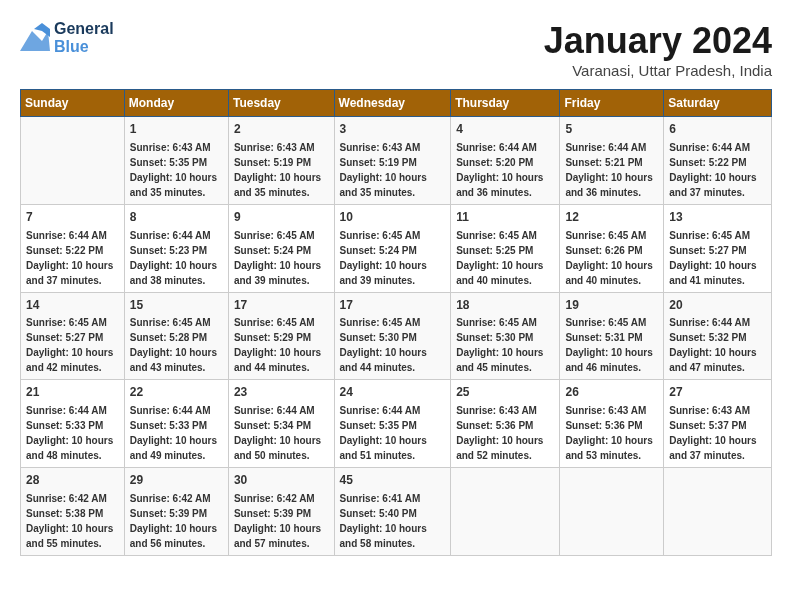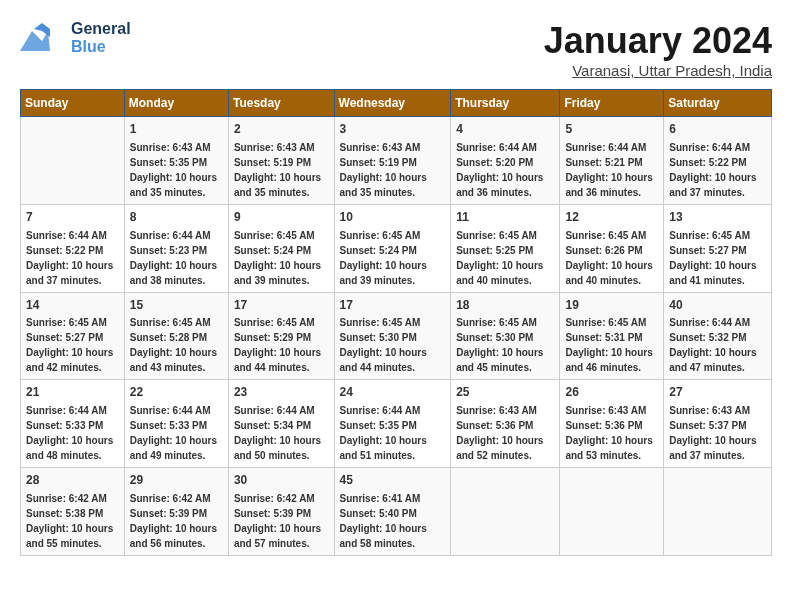--- a/index.html
+++ b/index.html
@@ -12,38 +12,37 @@
     }
     .header {
       display: flex;
       justify-content: space-between;
       align-items: flex-start;
       margin-bottom: 10px;
     }
     .logo {
       display: flex;
       align-items: center;
-      gap: 21px;
+      gap: 4px;
     }
     .logo-icon {
       width: 30px;
       height: 30px;
     }
     .title-block {
       text-align: right;
     }
     .month-title {
       font-size: 36px;
       font-weight: bold;
       color: #1a1a1a;
     }
     .subtitle {
       font-size: 15px;
       color: #444;
-      text-decoration: underline;
     }
     table {
       width: 100%;
       border-collapse: collapse;
       font-size: 10.5px;
     }
     thead tr th {
       background-color: #a16207;
       color: #fff;
       padding: 6px 4px;
@@ -268,21 +267,21 @@
         </td>
         <td>
           <span class="day-number">19</span>
           <div class="day-info">
             <div>Sunrise: 6:45 AM</div>
             <div>Sunset: 5:31 PM</div>
             <div>Daylight: 10 hours and 46 minutes.</div>
           </div>
         </td>
         <td>
-          <span class="day-number">40</span>
+          <span class="day-number">20</span>
           <div class="day-info">
             <div>Sunrise: 6:44 AM</div>
             <div>Sunset: 5:32 PM</div>
             <div>Daylight: 10 hours and 47 minutes.</div>
           </div>
         </td>
       </tr>
       <tr>
         <td>
           <span class="day-number">21</span>

